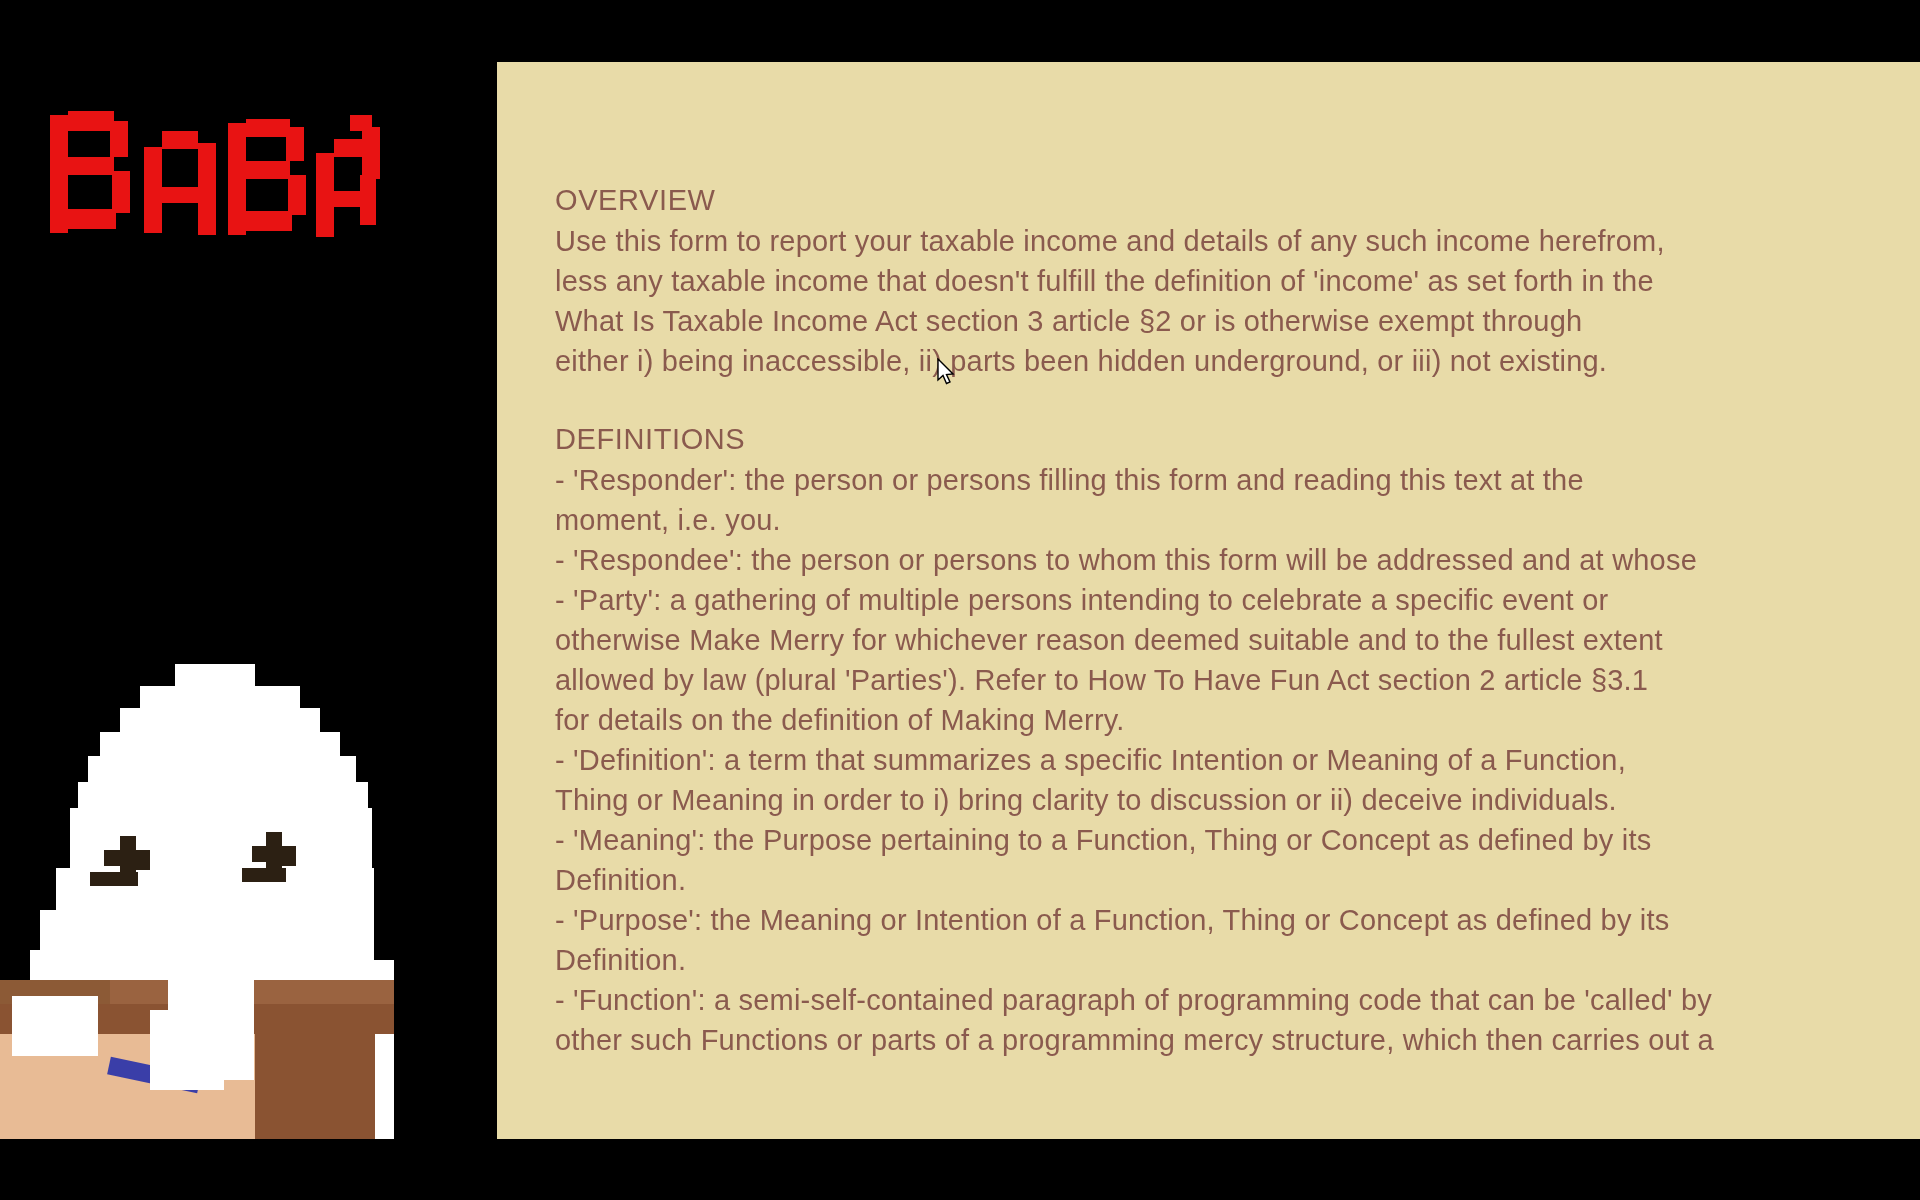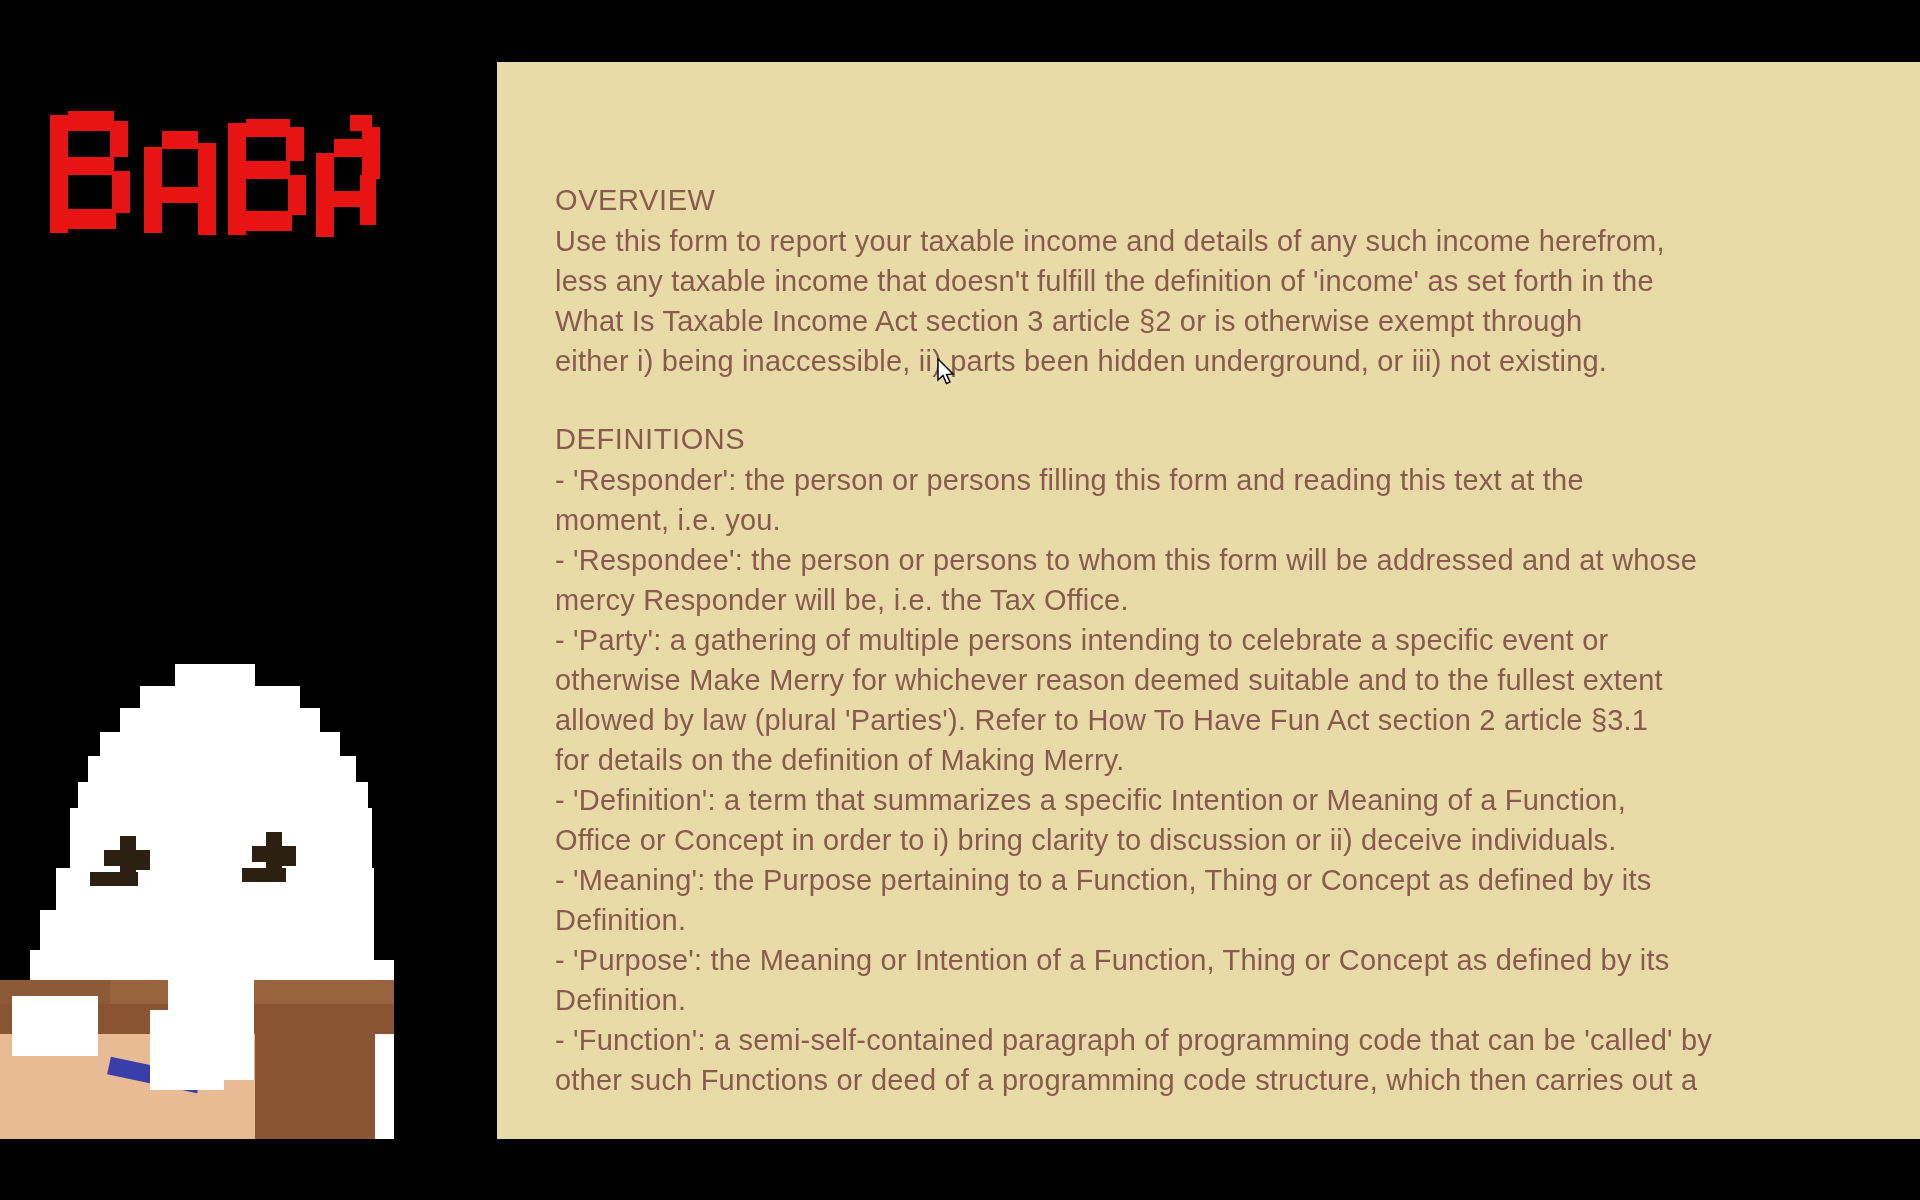--- a/index.html
+++ b/index.html
@@ -213,33 +213,32 @@
         <p class="doc-line">either i) being inaccessible, ii) parts been hidden underground, or iii) not existing.</p>
       </div>
 
       <div class="doc-gap"></div>
 
       <div class="doc-block">
         <p class="doc-heading">DEFINITIONS</p>
         <p class="doc-line">- 'Responder': the person or persons filling this form and reading this text at the</p>
         <p class="doc-line">moment, i.e. you.</p>
         <p class="doc-line">- 'Respondee': the person or persons to whom this form will be addressed and at whose</p>
-        <p class="doc-line">mercy Responder will be, i.e. the Tax Office.</p>
         <p class="doc-line">- 'Party': a gathering of multiple persons intending to celebrate a specific event or</p>
         <p class="doc-line">otherwise Make Merry for whichever reason deemed suitable and to the fullest extent</p>
         <p class="doc-line">allowed by law (plural 'Parties'). Refer to How To Have Fun Act section 2 article §3.1</p>
         <p class="doc-line">for details on the definition of Making Merry.</p>
         <p class="doc-line">- 'Definition': a term that summarizes a specific Intention or Meaning of a Function,</p>
-        <p class="doc-line">Office or Concept in order to i) bring clarity to discussion or ii) deceive individuals.</p>
+        <p class="doc-line">Thing or Meaning in order to i) bring clarity to discussion or ii) deceive individuals.</p>
         <p class="doc-line">- 'Meaning': the Purpose pertaining to a Function, Thing or Concept as defined by its</p>
         <p class="doc-line">Definition.</p>
         <p class="doc-line">- 'Purpose': the Meaning or Intention of a Function, Thing or Concept as defined by its</p>
         <p class="doc-line">Definition.</p>
         <p class="doc-line">- 'Function': a semi-self-contained paragraph of programming code that can be 'called' by</p>
-        <p class="doc-line">other such Functions or deed of a programming code structure, which then carries out a</p>
+        <p class="doc-line">other such Functions or parts of a programming mercy structure, which then carries out a</p>
       </div>
 
     </div>
   </div>
 
   <div id="bottom-bar"></div>
 
   <svg id="cursor" viewBox="0 0 22 30" style="left: 936px; top: 358px;">
     <path d="M2,1 L2,22 L7,17.5 L10.5,25.5 L14,24 L10.5,16.5 L17,16 Z" fill="#ffffff" stroke="#000000" stroke-width="1.4"></path>
   </svg>

